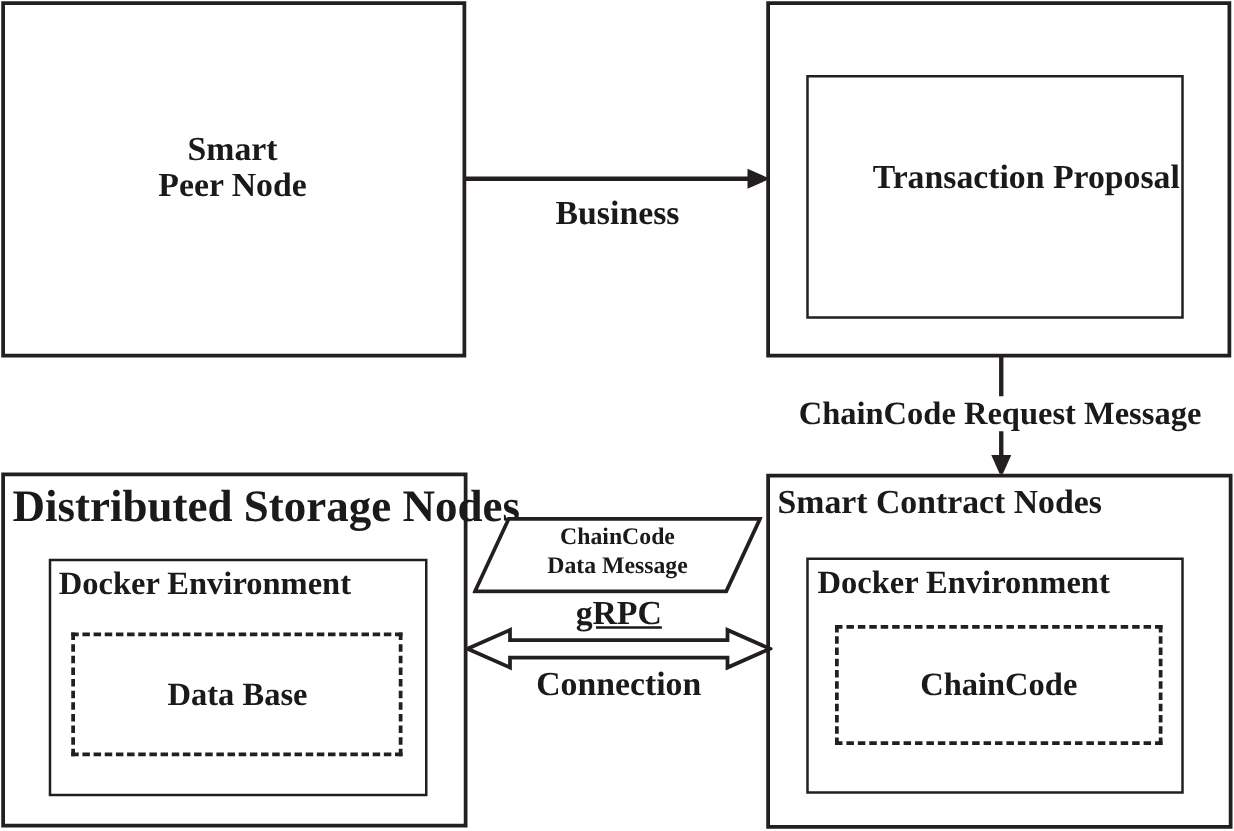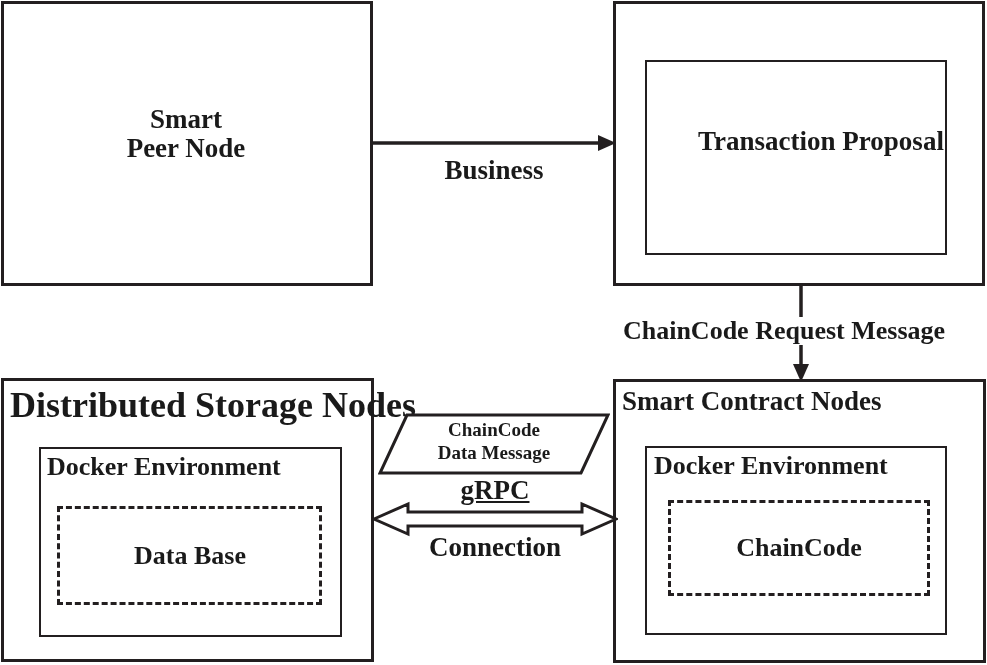--- a/index.html
+++ b/index.html
@@ -107,21 +107,21 @@
     margin-top: 28px;
   }
 
   
   #request-arrow-svg {
     position: absolute;
     left: 790px; top: 284px;
     width: 22px; height: 98px;
   }
   #request-label {
-    left: 784px; top: 317px;
+    left: 800px; top: 317px;
     font-size: 26px;
     text-align: right;
     transform: translateX(-50%);
     background: #ffffff;
     padding: 0 2px;
   }
 
   
   #data-message-shape {
     position: absolute;

